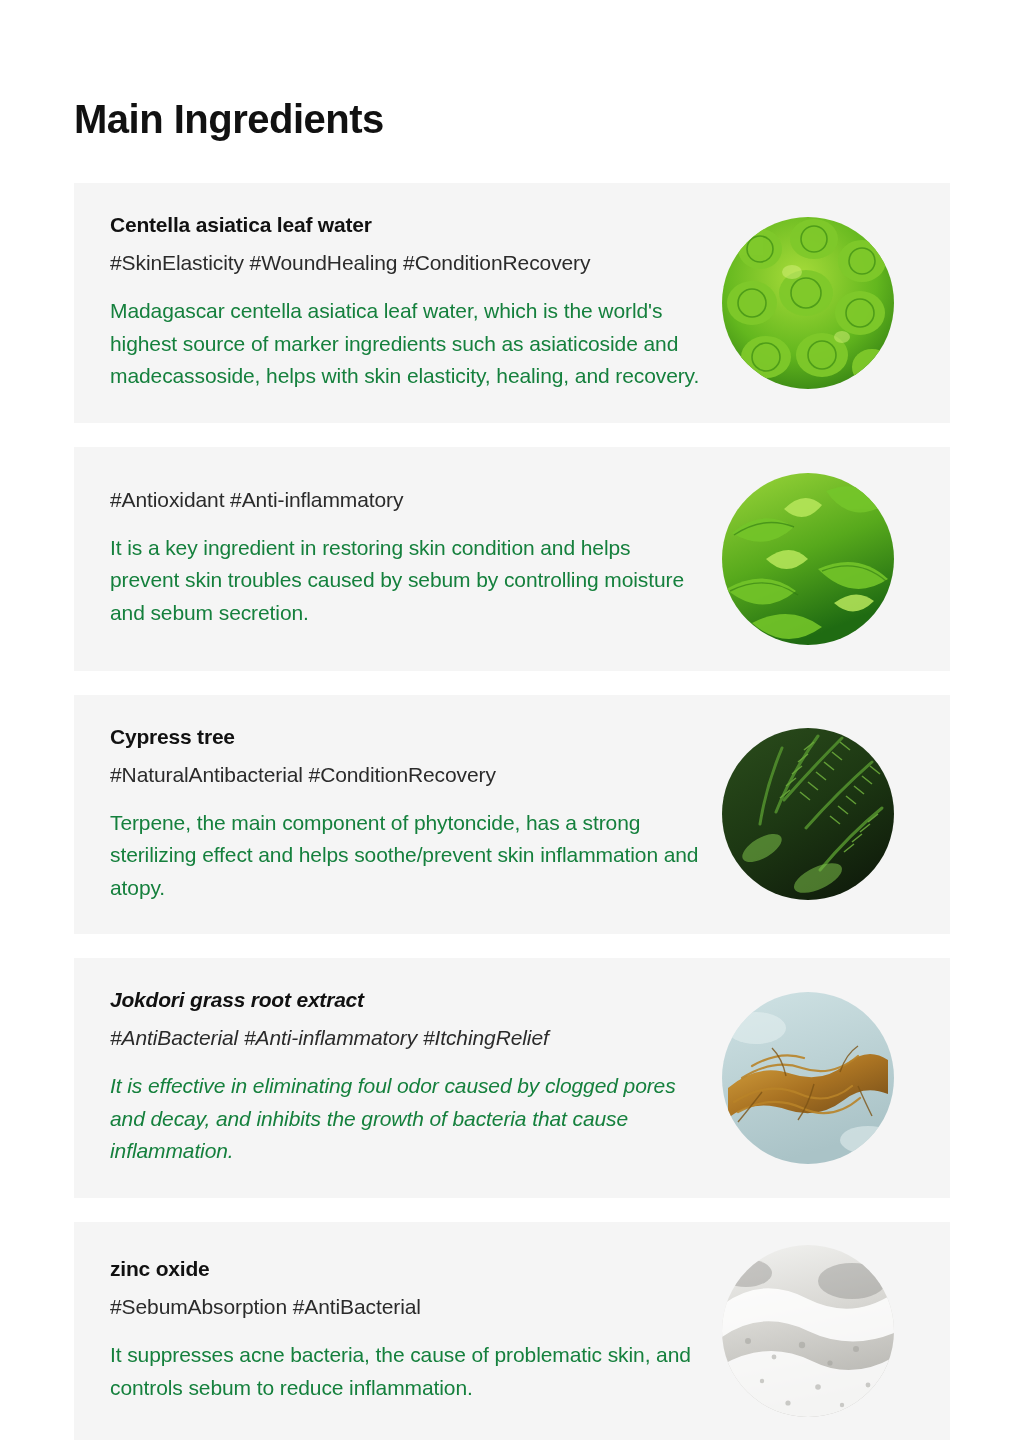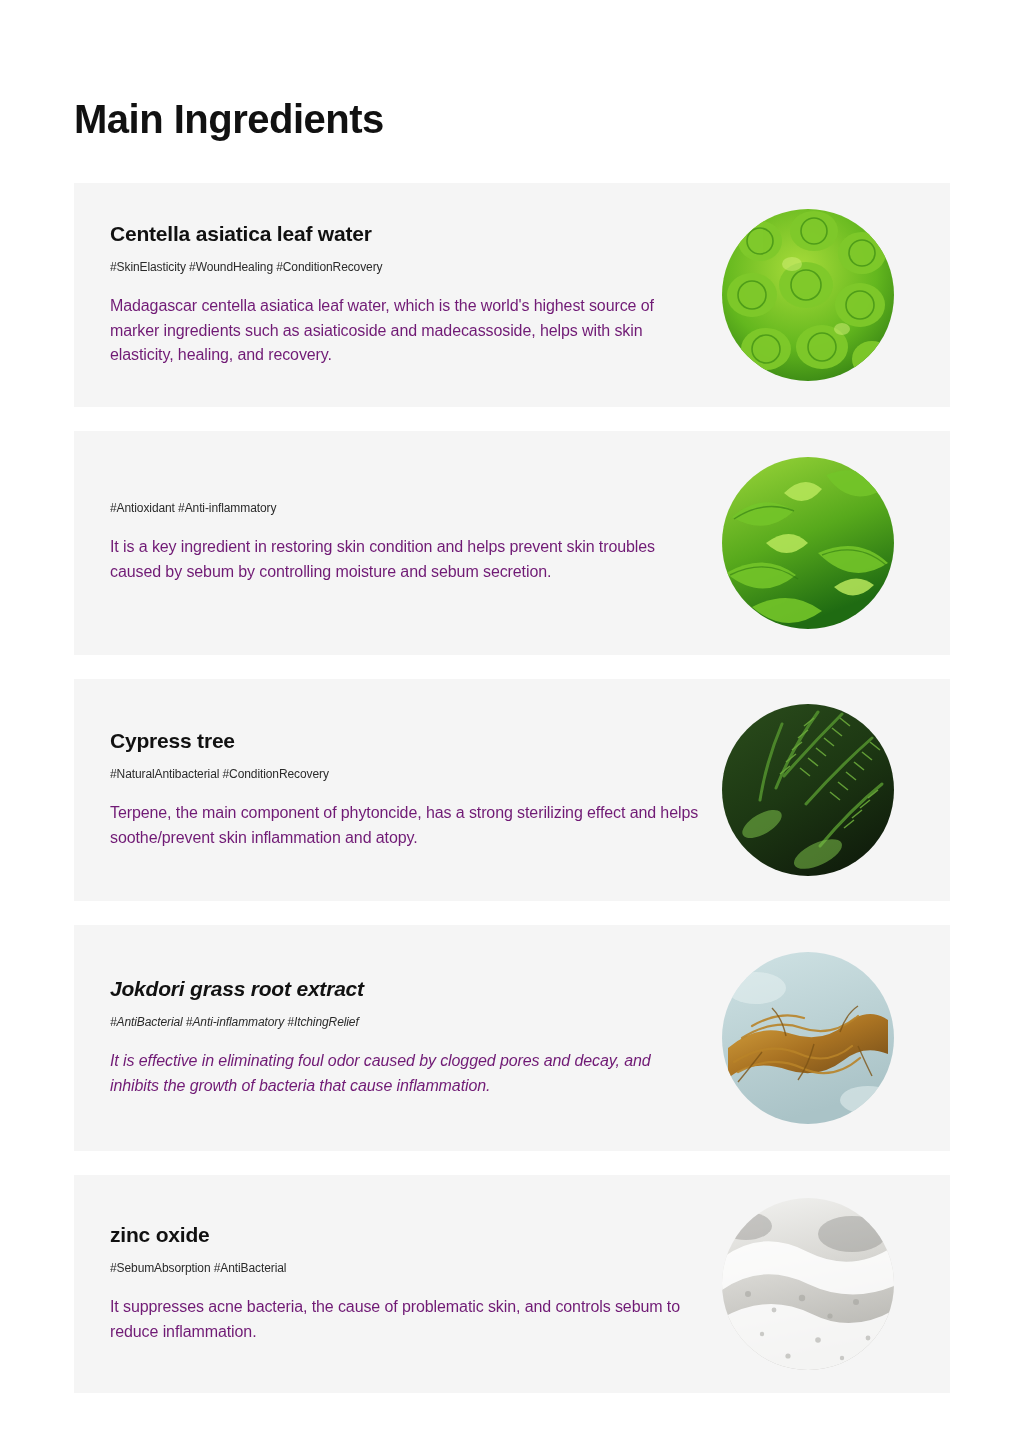--- a/index.html
+++ b/index.html
@@ -50,28 +50,28 @@
     padding-right: 10px;
   }
   .card-title {
     font-size: 21px;
     font-weight: bold;
     color: #111111;
     letter-spacing: -0.2px;
     margin-bottom: 14px;
   }
   .card-tags {
-    font-size: 12px;
+    font-size: 21px;
     color: #2b2b2b;
     margin-bottom: 20px;
     letter-spacing: -0.1px;
   }
   .card-desc {
-    font-size: 16px;
-    color: #701a75;
+    font-size: 21px;
+    color: #15803d;
     line-height: 1.55;
     letter-spacing: -0.1px;
   }
   .card-media {
     position: absolute;
     right: 56px;
     top: 50%;
     transform: translateY(-50%);
     width: 172px;
     height: 172px;

